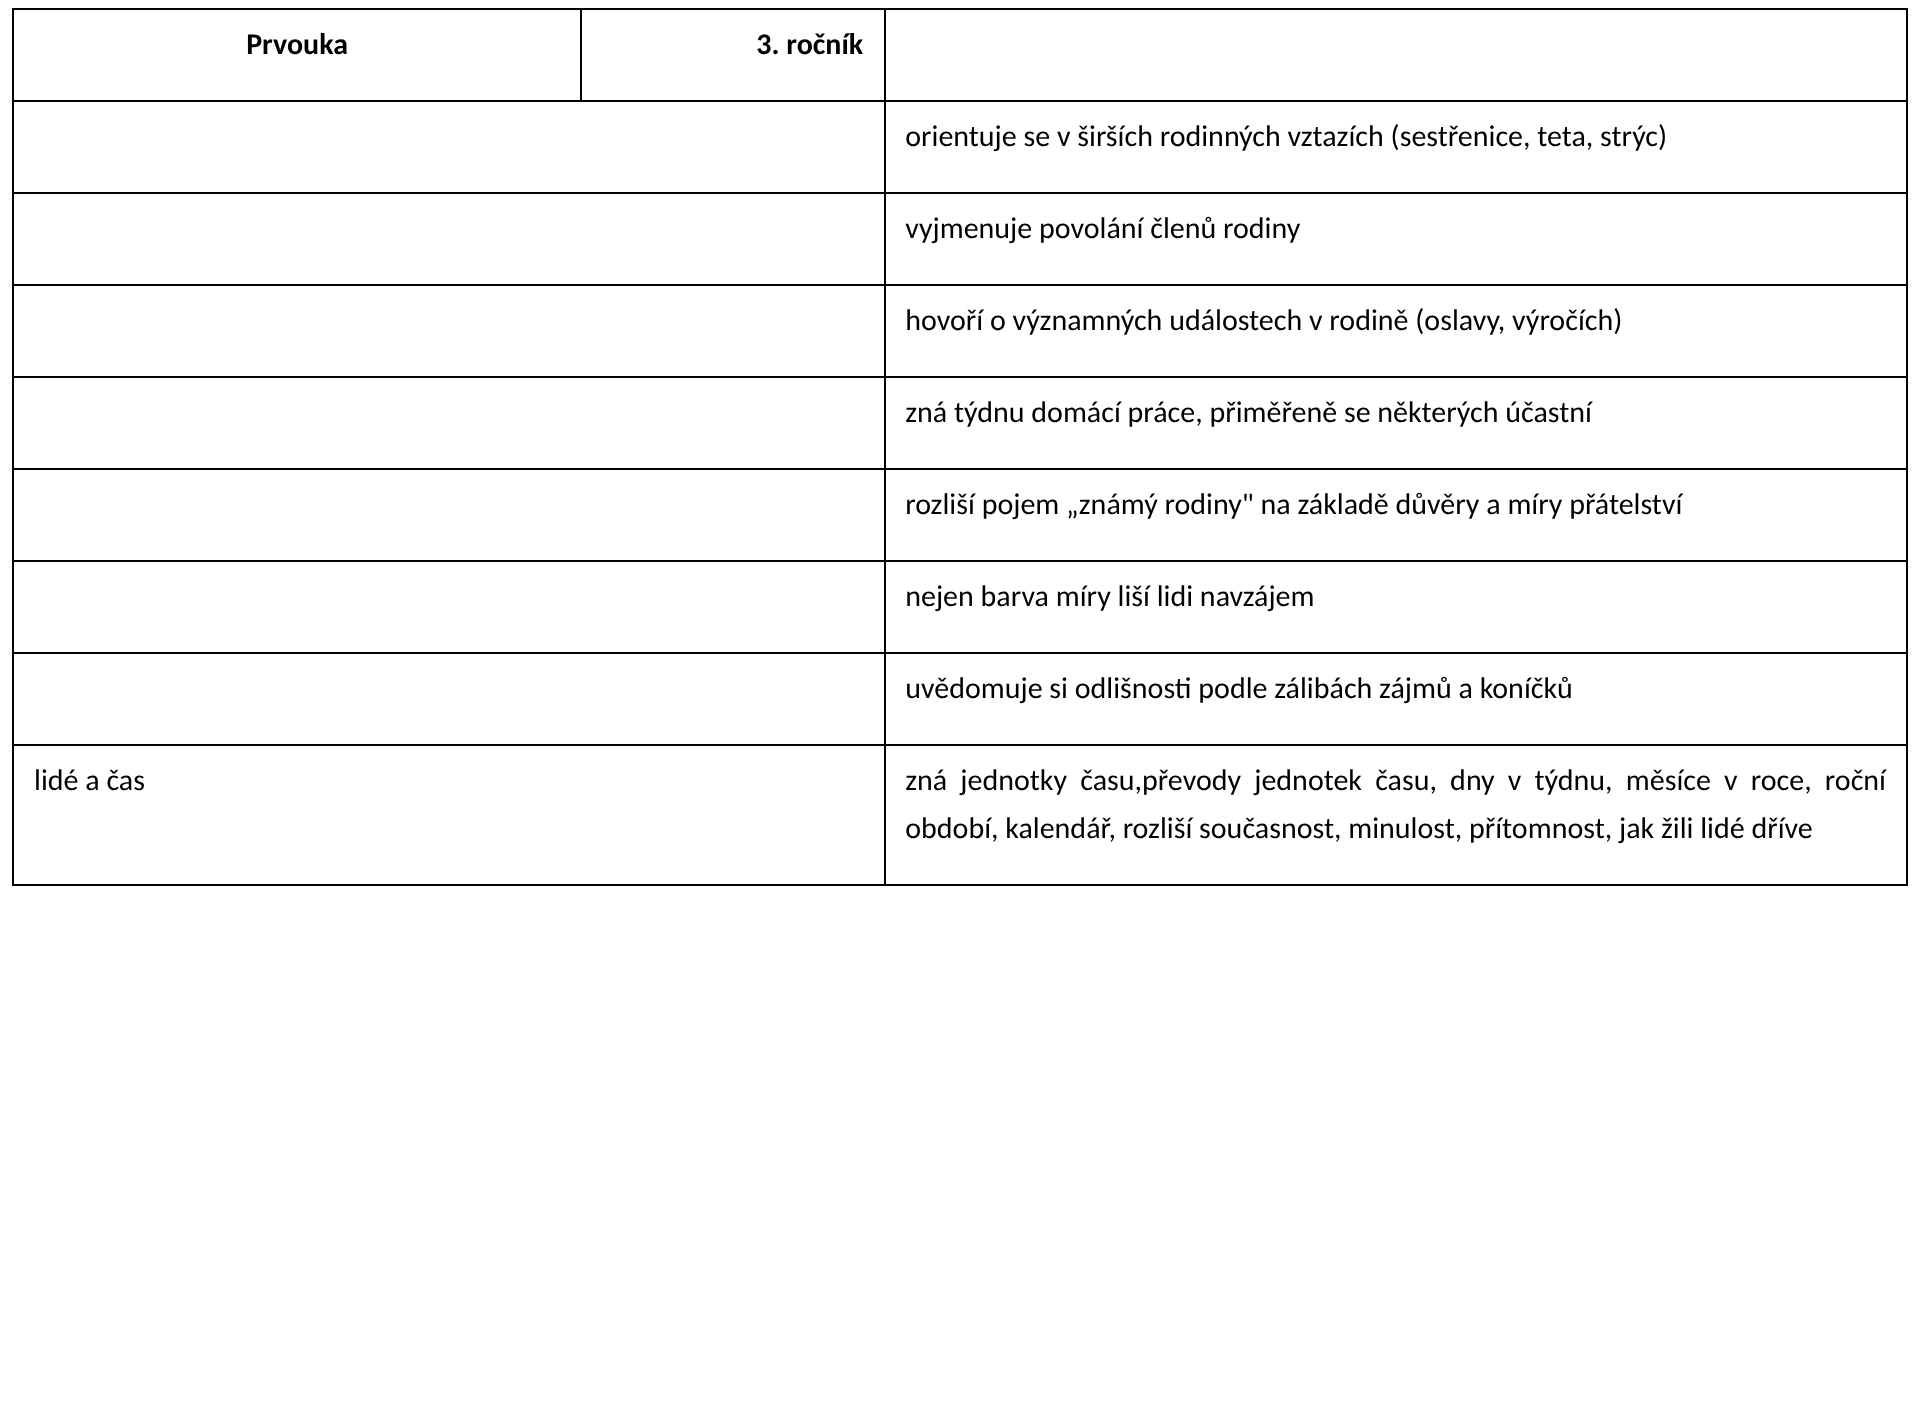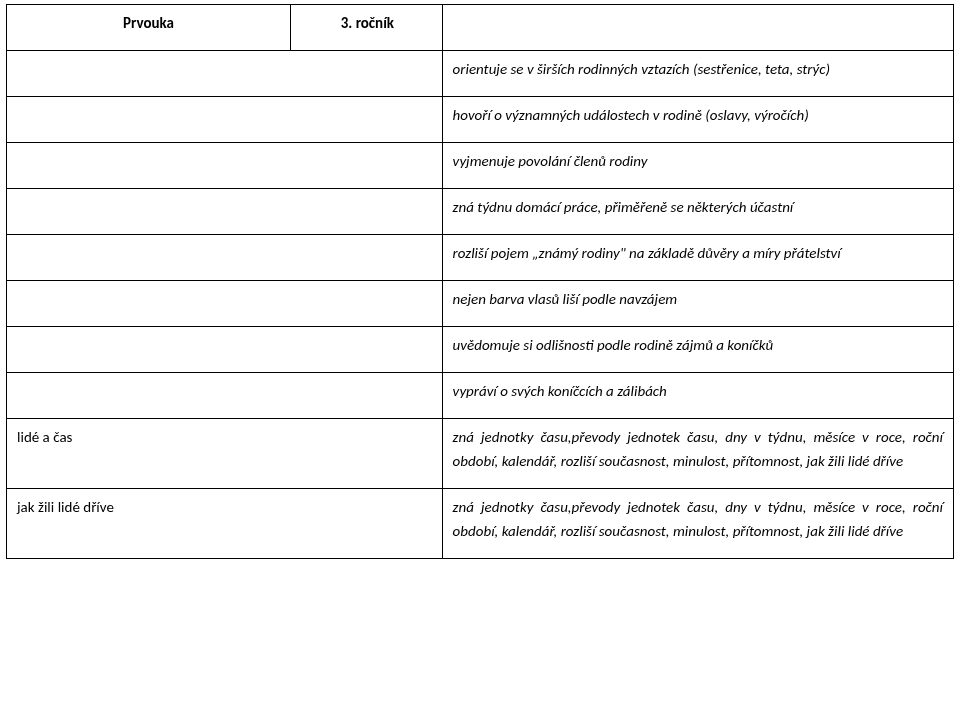--- a/index.html
+++ b/index.html
@@ -27,26 +27,26 @@
     line-height: 1.6;
   }
   .col-left { width: 30%; }
   .col-mid  { width: 16%; }
   .col-right{ width: 54%; }
   .hdr-left {
     text-align: center;
     font-weight: 700;
   }
   .hdr-mid {
-    text-align: center;
+    text-align: right;
     font-weight: 700;
     padding-left: 12px;
   }
   .empty-left { }
-  .content { text-align: justify; font-style: italic; }
+  .content { text-align: justify; }
   .topic { vertical-align: top; }
   .noborder-right { border-right: none; }
   .noborder-left { border-left: none; }
 </style>
 </head>
 <body>
 
 <div class="page">
   <table>
     <colgroup>
@@ -62,58 +62,48 @@
       </tr>
 
       <tr>
         <td class="empty-left noborder-right"></td>
         <td class="noborder-left noborder-right"></td>
         <td class="content">orientuje se v širších rodinných vztazích (sestřenice, teta, strýc)</td>
       </tr>
       <tr>
         <td class="empty-left noborder-right"></td>
         <td class="noborder-left noborder-right"></td>
-        <td class="content">hovoří o významných událostech v rodině (oslavy, výročích)</td>
+        <td class="content">vyjmenuje povolání členů rodiny</td>
       </tr>
       <tr>
         <td class="empty-left noborder-right"></td>
         <td class="noborder-left noborder-right"></td>
-        <td class="content">vyjmenuje povolání členů rodiny</td>
+        <td class="content">hovoří o významných událostech v rodině (oslavy, výročích)</td>
       </tr>
       <tr>
         <td class="empty-left noborder-right"></td>
         <td class="noborder-left noborder-right"></td>
         <td class="content">zná týdnu domácí práce, přiměřeně se některých účastní</td>
       </tr>
       <tr>
         <td class="empty-left noborder-right"></td>
         <td class="noborder-left noborder-right"></td>
         <td class="content">rozliší pojem „známý rodiny" na základě důvěry a míry přátelství</td>
       </tr>
       <tr>
         <td class="empty-left noborder-right"></td>
         <td class="noborder-left noborder-right"></td>
-        <td class="content">nejen barva vlasů liší podle navzájem</td>
+        <td class="content">nejen barva míry liší lidi navzájem</td>
       </tr>
       <tr>
         <td class="empty-left noborder-right"></td>
         <td class="noborder-left noborder-right"></td>
-        <td class="content">uvědomuje si odlišnosti podle rodině zájmů a koníčků</td>
-      </tr>
-      <tr>
-        <td class="empty-left noborder-right"></td>
-        <td class="noborder-left noborder-right"></td>
-        <td class="content">vypráví o svých koníčcích a zálibách</td>
+        <td class="content">uvědomuje si odlišnosti podle zálibách zájmů a koníčků</td>
       </tr>
 
       <tr>
         <td class="topic noborder-right">lidé a čas</td>
-        <td class="noborder-left noborder-right"></td>
-        <td class="content">zná jednotky času,převody jednotek času, dny v týdnu, měsíce v roce, roční období, kalendář, rozliší současnost, minulost, přítomnost, jak žili lidé dříve</td>
-      </tr>
-      <tr>
-        <td class="topic noborder-right">jak žili lidé dříve</td>
         <td class="noborder-left noborder-right"></td>
         <td class="content">zná jednotky času,převody jednotek času, dny v týdnu, měsíce v roce, roční období, kalendář, rozliší současnost, minulost, přítomnost, jak žili lidé dříve</td>
       </tr>
     </tbody>
   </table>
 </div>
 
 </body></html>

